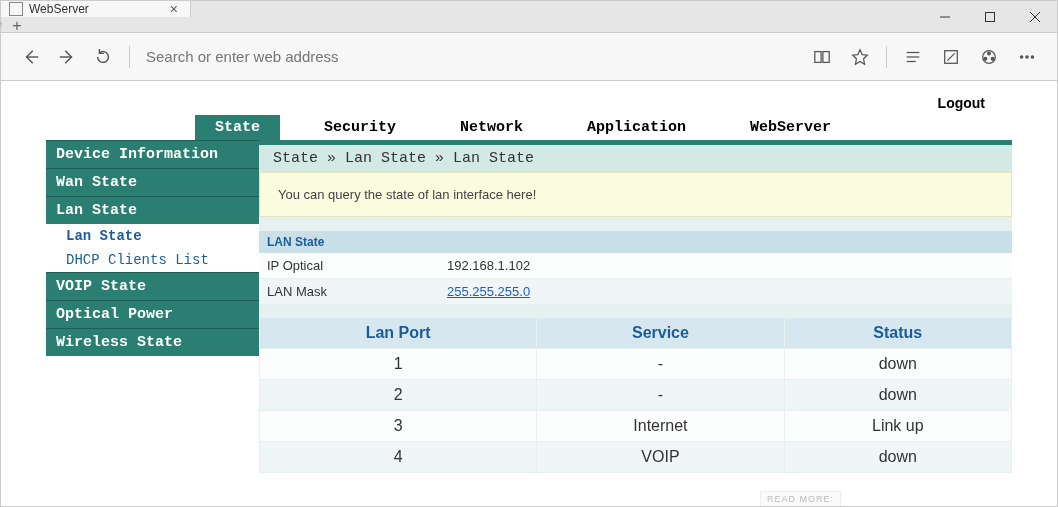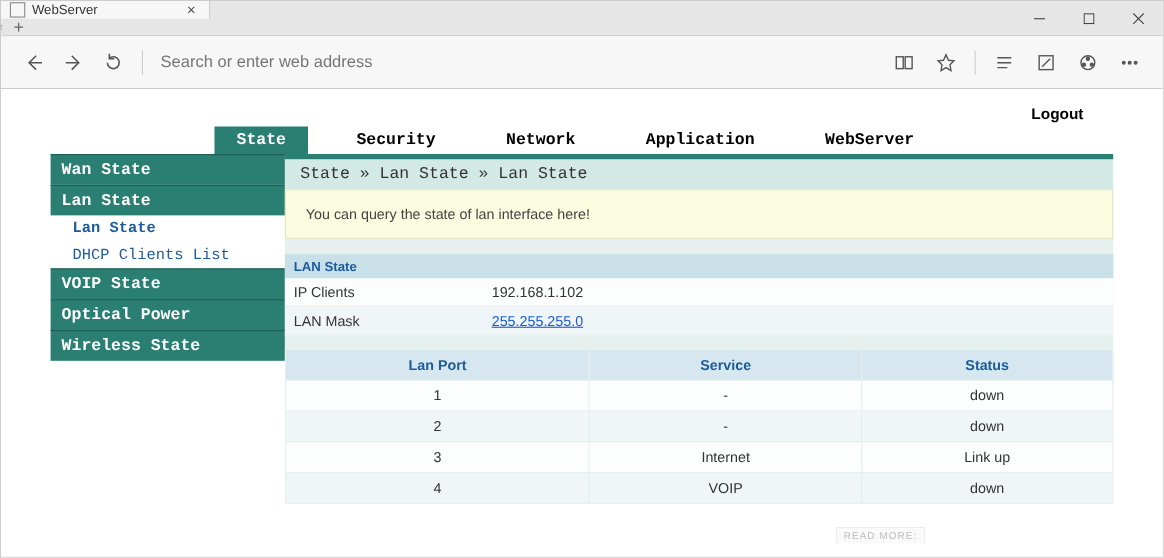--- a/index.html
+++ b/index.html
@@ -55,27 +55,27 @@
 
   .panel { margin-bottom: 12px; }
   .panel-title { background: #c9e0e8; color: #1b5c9b; font-weight: bold; font-size: 12px; padding: 4px 8px; }
   .kv-row { display: flex; font-size: 13px; border-bottom: 1px solid #e6f0ee; }
   .kv-row:nth-child(odd){ background: #fcfdfd; }
   .kv-row:nth-child(even){ background: #f0f5f7; }
   .kv-key { width: 180px; padding: 5px 8px; color: #333; }
   .kv-val { flex: 1; padding: 5px 8px; color: #333; }
   .kv-val a { color: #1b5cd1; text-decoration: underline; }
 
-  table.ports { width: 100%; border-collapse: collapse; font-size: 13px; }
+  table.ports { width: 100%; border-collapse: collapse; font-size: 16px; }
   table.ports th { background: #d6e7ef; color: #1b5c9b; font-weight: bold; padding: 6px 4px; text-align: center; border: 1px solid #e6f0ee;}
   table.ports td { padding: 6px 4px; text-align: center; color: #333; border: 1px solid #e6f0ee;}
   table.ports tr:nth-child(odd) td { background: #fcfdfd; }
   table.ports tr:nth-child(even) td { background: #f0f5f7; }
 
-  .bottom-artifact { position: absolute; right: 216px; bottom: 12px; font-size: 9px; letter-spacing: 1px; color: #bbb; background: #fafafa; padding: 2px 6px; border: 1px solid #eee; border-bottom: none;}
+  .bottom-artifact { position: absolute; right: 216px; bottom: 0; font-size: 9px; letter-spacing: 1px; color: #bbb; background: #fafafa; padding: 2px 6px; border: 1px solid #eee; border-bottom: none;}
   .left-artifact { position: absolute; left: 0; top: 20px; width: 3px; height: 10px; font-size: 8px; color: #aaa; overflow: hidden;}
 </style>
 </head>
 <body>
 
 <span class="left-artifact">t</span>
 
 <div class="titlebar">
   <div class="tab-strip">
     <div class="spacer-left"></div>
@@ -181,39 +181,40 @@
   <div class="tabs-row" id="tabs-row">
       <div class="main-tab active">State</div>
       <div class="main-tab">Security</div>
       <div class="main-tab">Network</div>
       <div class="main-tab">Application</div>
       <div class="main-tab">WebServer</div>
     </div>
 
   <div class="layout">
     <div class="sidebar" id="sidebar">
+        <div class="side-head">Device Information</div>
         <div class="side-head">Wan State</div>
         <div class="side-head">Lan State</div>
         <div class="side-sub active">Lan State</div>
         <div class="side-sub">DHCP Clients List</div>
         <div class="side-head">VOIP State</div>
         <div class="side-head">Optical Power</div>
         <div class="side-head">Wireless State</div>
       </div>
     <div class="content">
       <div class="greenbar"></div>
       <div class="breadcrumb">State » Lan State » Lan State</div>
       <div class="inner">
         <div class="infobox">You can query the state of lan interface here!</div>
 
         <div class="panel">
           <div class="panel-title">LAN State</div>
           <div id="kv-rows">
               <div class="kv-row">
-                <div class="kv-key">IP Clients</div>
+                <div class="kv-key">IP Optical</div>
                 <div class="kv-val">192.168.1.102</div>
               </div>
               <div class="kv-row">
                 <div class="kv-key">LAN Mask</div>
                 <div class="kv-val"><a href="#">255.255.255.0</a></div>
               </div>
             </div>
         </div>
 
         <table class="ports">

